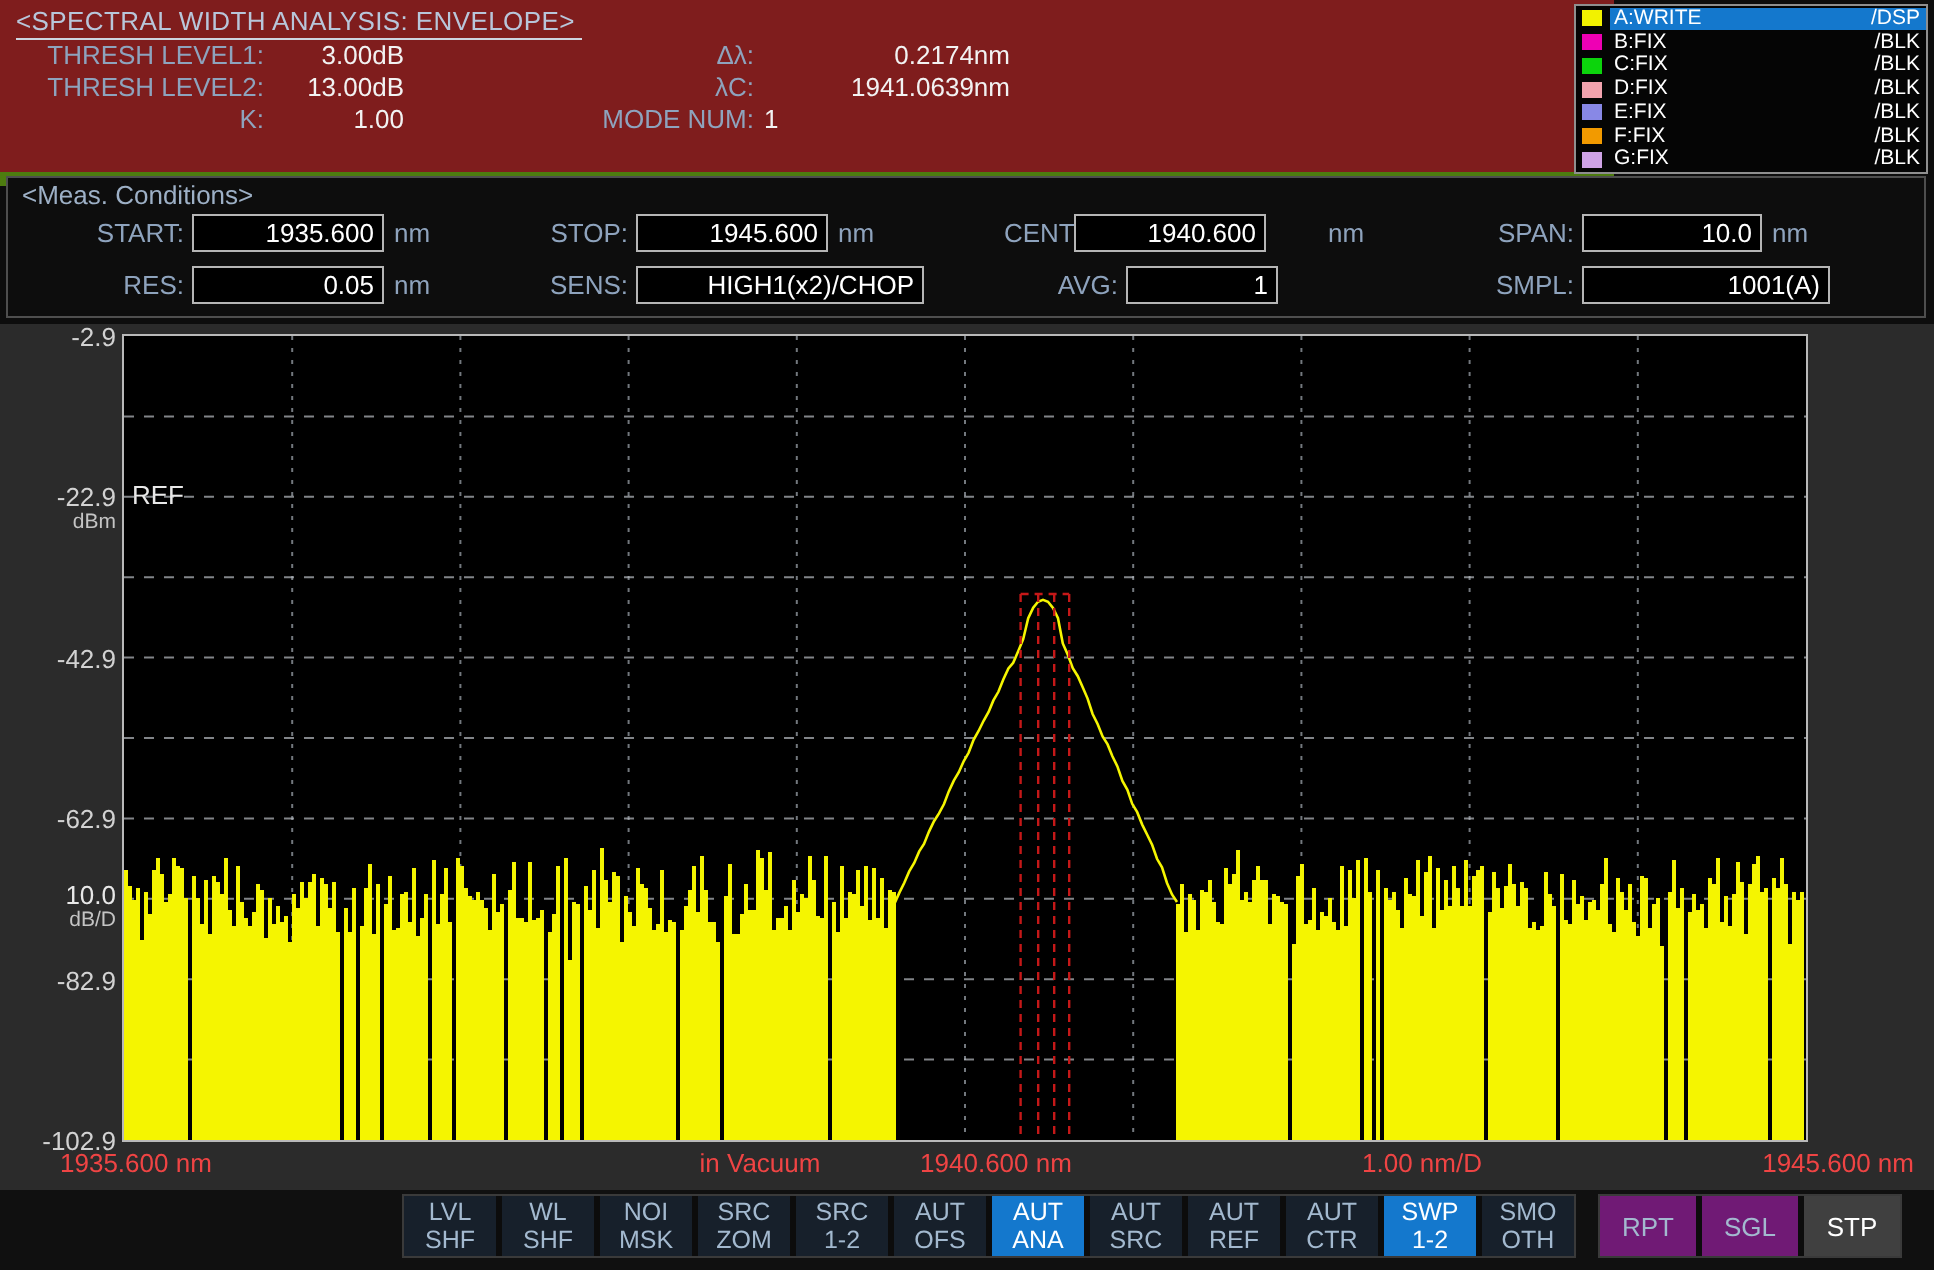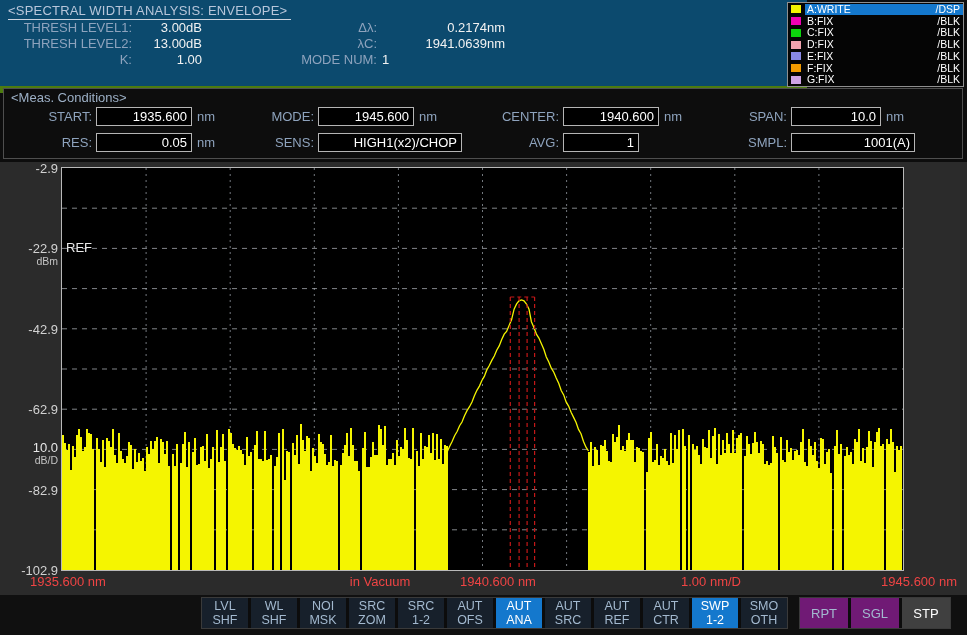--- a/index.html
+++ b/index.html
@@ -1,19 +1,19 @@
 <!DOCTYPE html>
 <html><head>
 <meta charset="utf-8">
 <style>
   html,body{margin:0;padding:0;background:#0d0d0d;}
   .screen{position:relative;width:967px;height:635px;overflow:hidden;background:#0d0d0d;
     font-family:"Liberation Sans","DejaVu Sans",sans-serif;-webkit-font-smoothing:antialiased;}
   
-  .top-panel{position:absolute;left:0;top:0;width:807px;height:86px;background:#0c4a6e;border-bottom:7px solid #4d7c0f;}
+  .top-panel{position:absolute;left:0;top:0;width:807px;height:86px;background:#7f1d1d;border-bottom:7px solid #4d7c0f;}
   .an-title{position:absolute;left:8px;top:3px;font-size:13px;color:#b8c6da;border-bottom:1px solid #cdd5e0;padding:0 4px 1px 0;letter-spacing:.2px;white-space:nowrap;}
   .an-grid{position:absolute;left:8px;top:20px;display:grid;grid-template-columns:124px 70px 175px 128px;grid-auto-rows:16px;font-size:13px;white-space:nowrap;}
   .an-grid .al{color:#8ea3bd;text-align:right;}
   .an-grid .av{color:#f2f2f2;text-align:right;}
   .an-grid .av.left{text-align:left;padding-left:5px;}
   
   .legend{position:absolute;left:787px;top:2px;width:175px;height:83px;border:1px solid #8f8f8f;background:#050505;display:flex;flex-direction:column;justify-content:space-evenly;}
   .tr-row{display:flex;align-items:center;height:11px;font-size:10.5px;line-height:11px;cursor:pointer;text-align:center;}
   .sw{width:10px;height:8px;margin:0 4px 0 3px;flex:none;}
   .tr-body{flex:1;display:flex;justify-content:space-between;align-items:center;height:11px;padding:0 3px 0 2px;color:#fff;}
@@ -115,25 +115,25 @@
         </div>
       </div>
   </div>
 
   <div class="meas-panel">
     <div class="meas-title">&lt;Meas. Conditions&gt;</div>
     <div id="meas-fields">
         <span class="mlabel" style="left:-72px;top:18px">START:</span>
         <span class="mbox" style="left:92px;top:18px;width:90px">1935.600</span>
         <span class="munit" style="left:193px;top:18px">nm</span>
-        <span class="mlabel" style="left:150px;top:18px">MODE:</span>
+        <span class="mlabel" style="left:150px;top:18px">STOP:</span>
         <span class="mbox" style="left:314px;top:18px;width:90px">1945.600</span>
         <span class="munit" style="left:415px;top:18px">nm</span>
         <span class="mlabel" style="left:395px;top:18px">CENTER:</span>
-        <span class="mbox" style="left:559px;top:18px;width:90px">1940.600</span>
+        <span class="mbox" style="left:533px;top:18px;width:90px">1940.600</span>
         <span class="munit" style="left:660px;top:18px">nm</span>
         <span class="mlabel" style="left:623px;top:18px">SPAN:</span>
         <span class="mbox" style="left:787px;top:18px;width:84px">10.0</span>
         <span class="munit" style="left:882px;top:18px">nm</span>
         <span class="mlabel" style="left:-72px;top:44px">RES:</span>
         <span class="mbox" style="left:92px;top:44px;width:90px">0.05</span>
         <span class="munit" style="left:193px;top:44px">nm</span>
         <span class="mlabel" style="left:150px;top:44px">SENS:</span>
         <span class="mbox" style="left:314px;top:44px;width:138px">HIGH1(x2)/CHOP</span>
         <span class="mlabel" style="left:395px;top:44px">AVG:</span>

